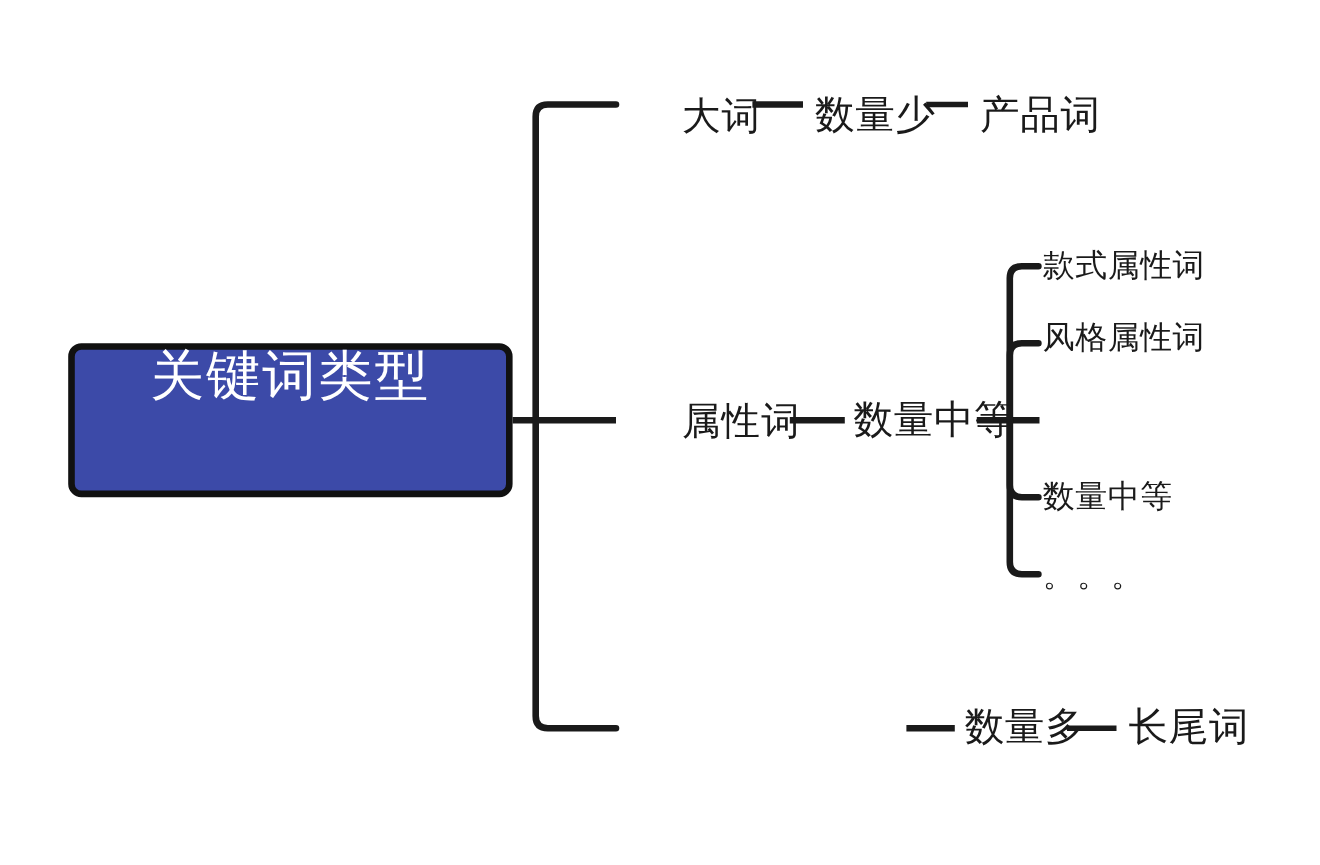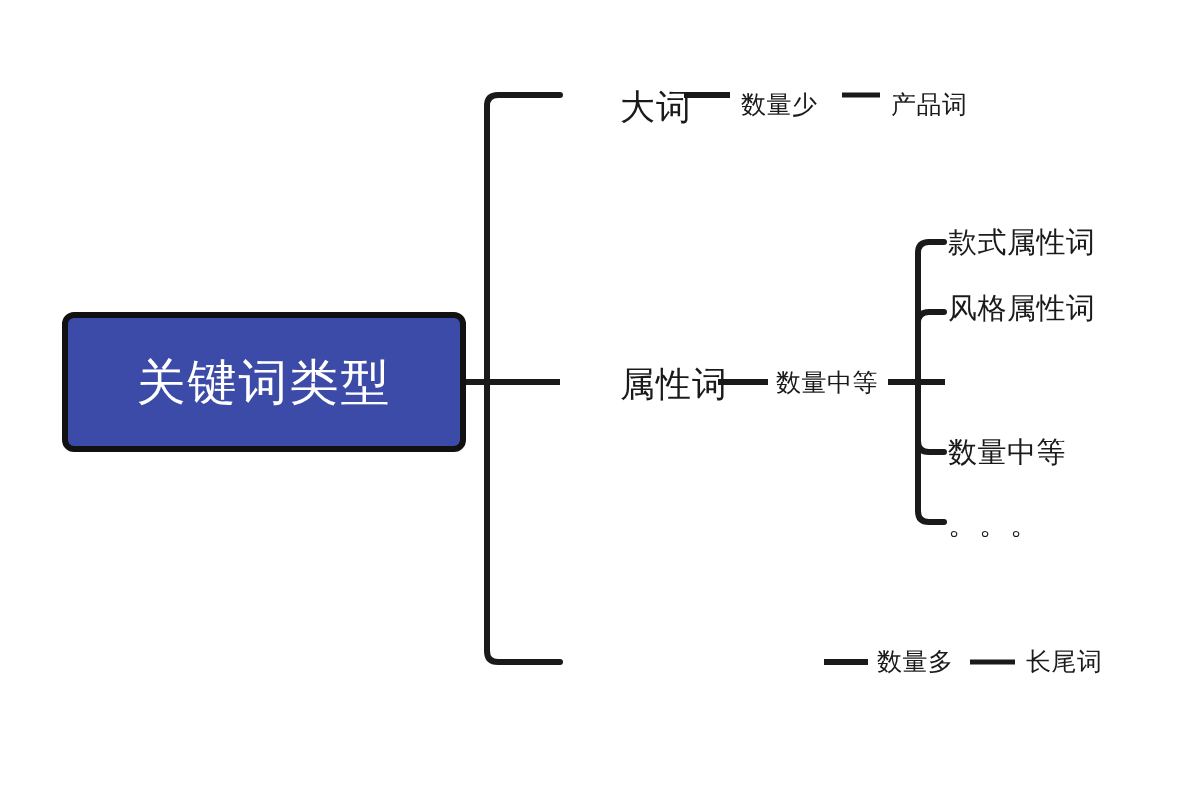--- a/index.html
+++ b/index.html
@@ -30,21 +30,21 @@
     position: absolute;
     left: 62px;
     top: 312px;
     width: 404px;
     height: 140px;
     box-sizing: border-box;
     background: #3c4aa8;
     border: 6px solid #111111;
     border-radius: 12px;
     display: flex;
-    align-items: center;
+    align-items: flex-start;
     justify-content: center;
   }
   .root-label {
     color: #ffffff;
     font-size: 49px;
     line-height: 1;
     letter-spacing: 2px;
     white-space: nowrap;
   }
 
@@ -55,21 +55,21 @@
     white-space: nowrap;
     line-height: 1;
     transform: translateY(-50%);
   }
   .level2 {
     font-size: 35px;
     letter-spacing: 1px;
     margin-left: 40px;
   }
   .level3 {
-    font-size: 25px;
+    font-size: 36px;
     letter-spacing: 0.5px;
   }
   .level4 {
     font-size: 29px;
     letter-spacing: 0.5px;
   }
   .ellipsis-node {
     font-size: 29px;
     letter-spacing: 2px;
   }

